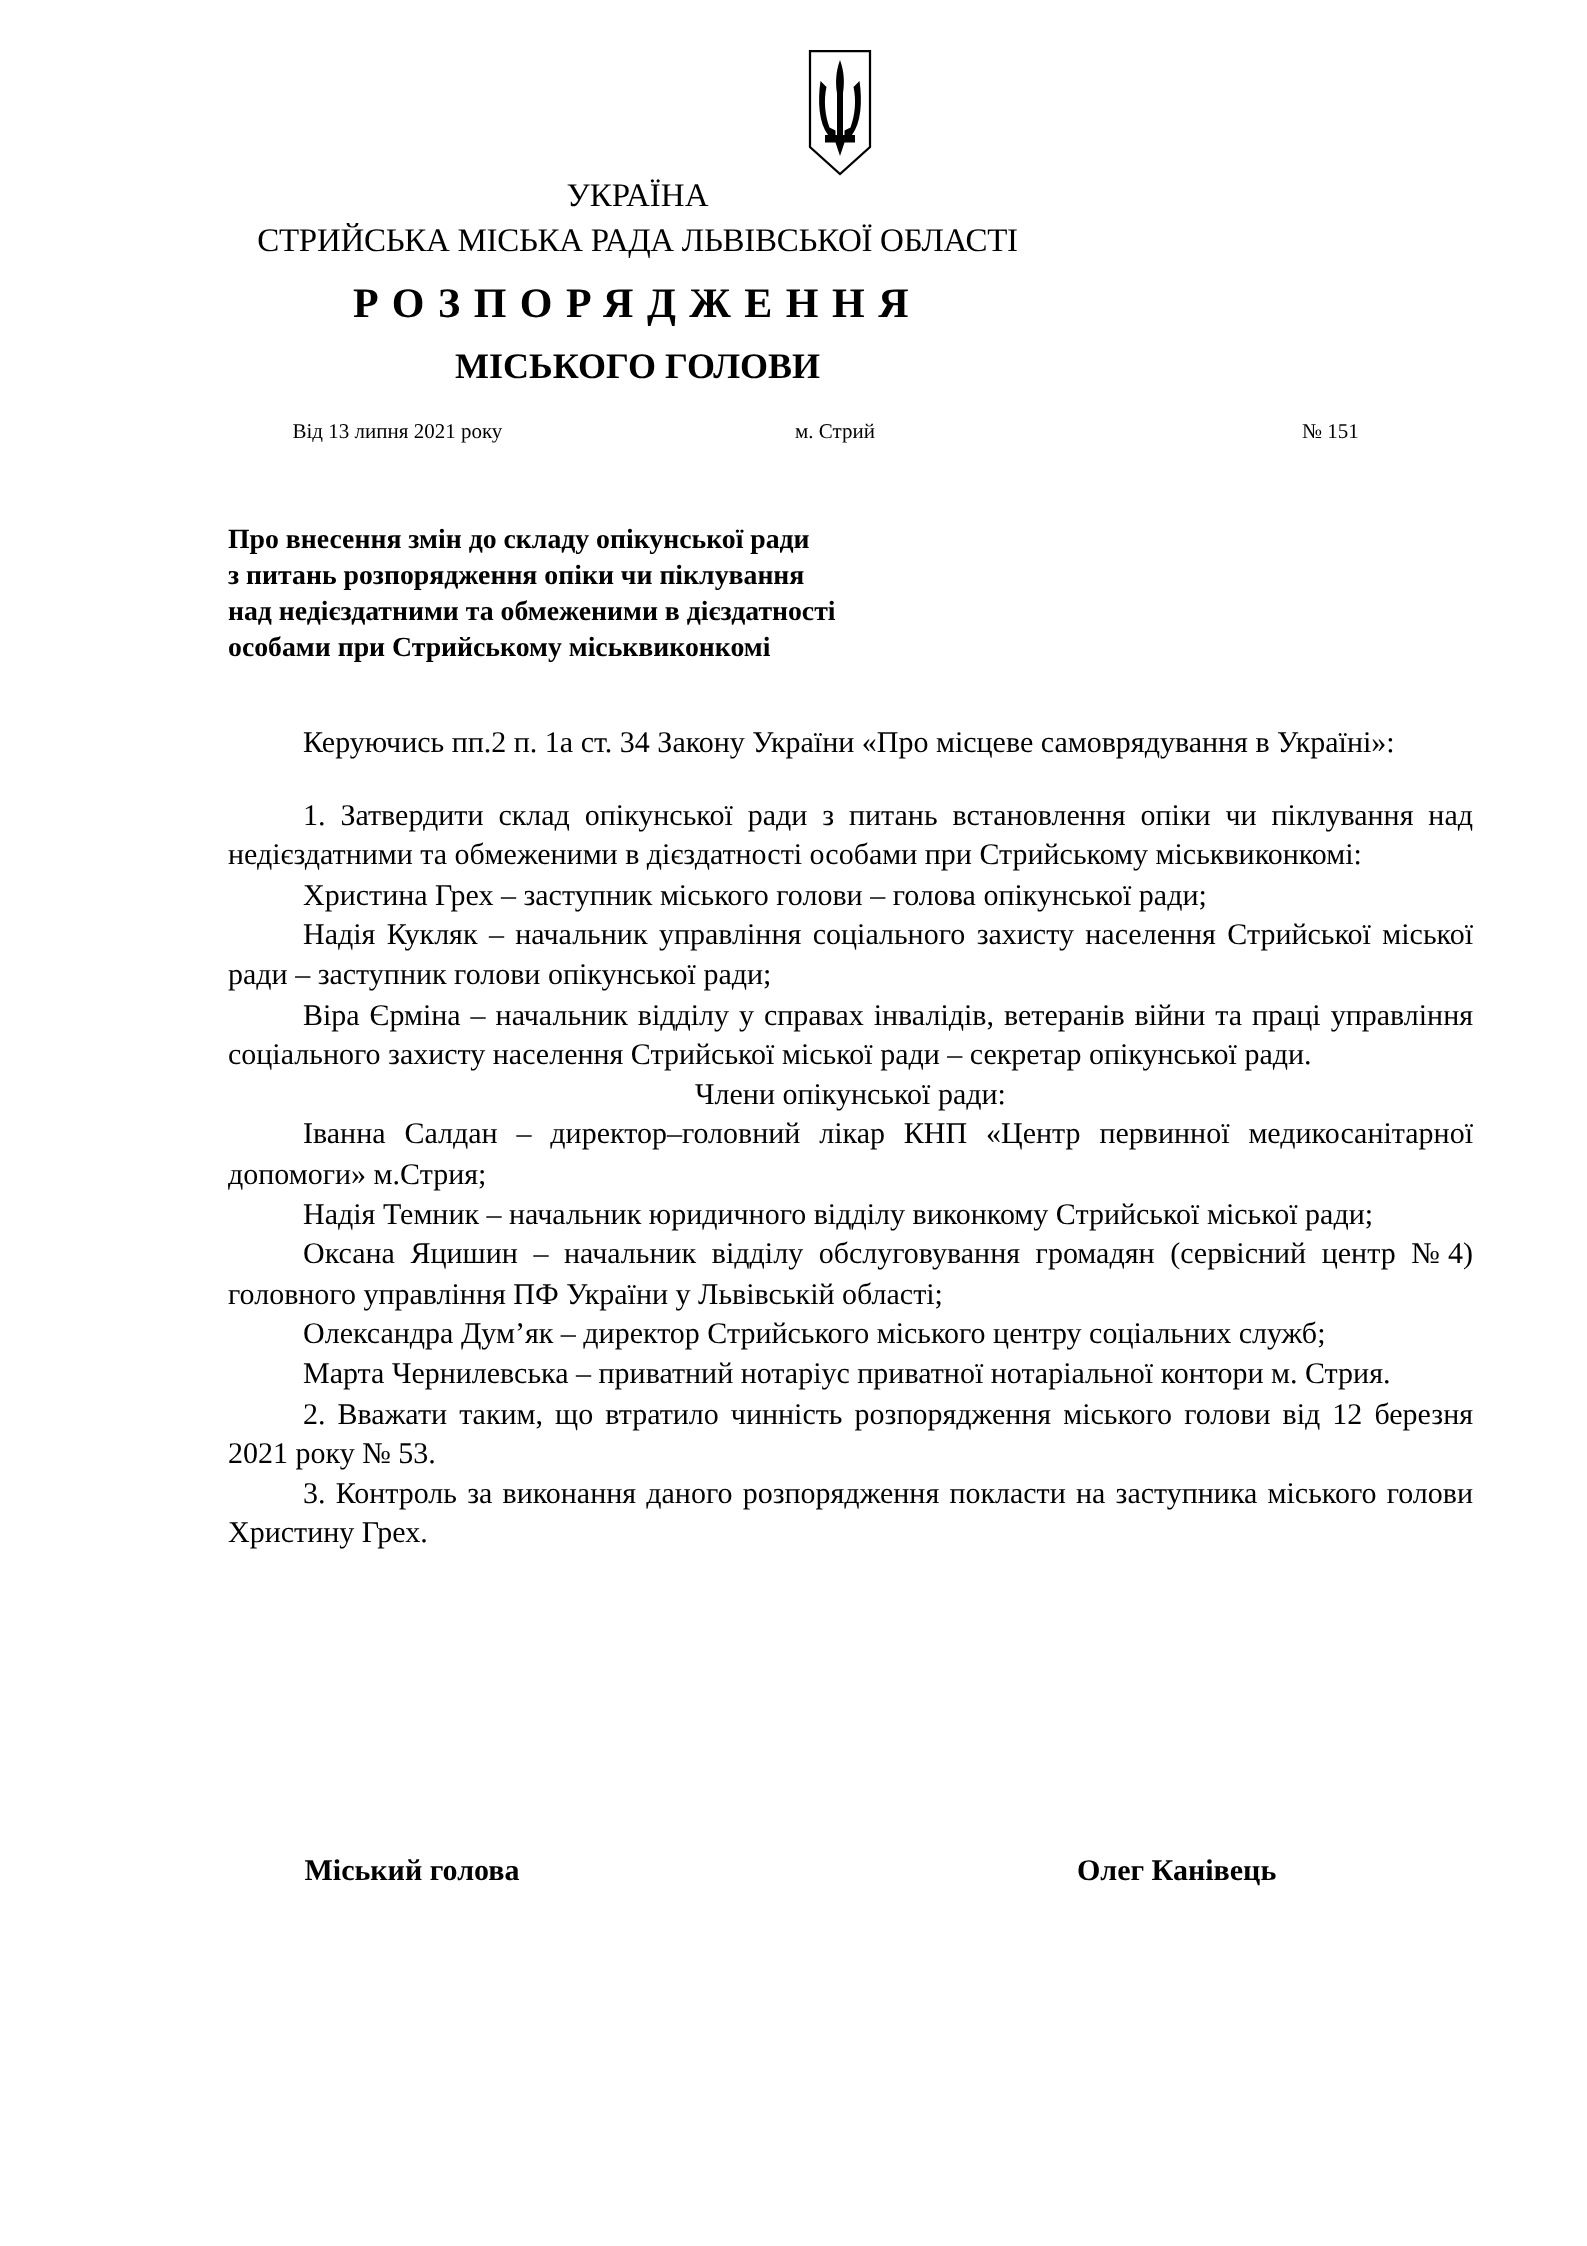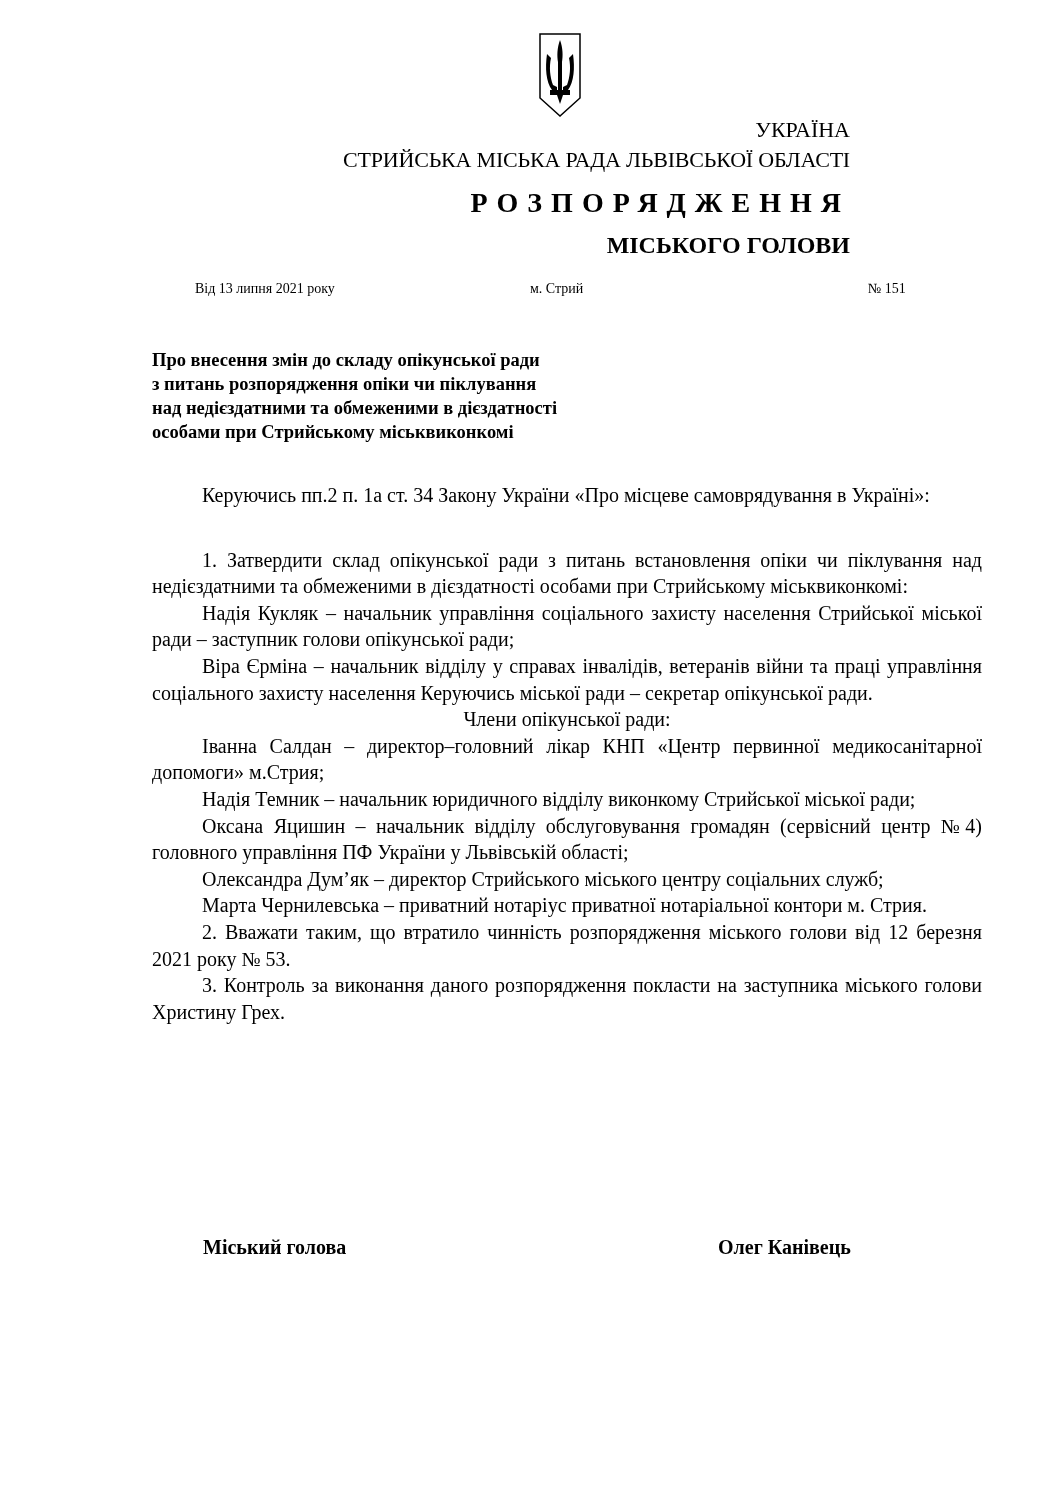--- a/index.html
+++ b/index.html
@@ -1,33 +1,33 @@
 <!DOCTYPE html>
 <html><head>
 <meta charset="utf-8">
 <style>
   html, body { margin: 0; padding: 0; background: #ffffff; }
   body { width: 1058px; height: 1497px; position: relative; overflow: hidden;
          font-family: "Liberation Serif", "DejaVu Serif", serif; color: #000; }
   .page { position: absolute; left: 0; top: 0; width: 1058px; height: 1497px; }
   .emblem { position: absolute; left: 538px; top: 32px; width: 44px; height: 86px; }
-  .center-line { position: absolute; left: 0; width: 850px; text-align: right; white-space: nowrap; }
+  .center-line { position: absolute; left: 0; width: 850px; text-align: center; white-space: nowrap; }
   .country { top: 116px; font-size: 22px; line-height: 28px; }
   .council { top: 146px; font-size: 22px; line-height: 28px; letter-spacing: -0.2px; }
   .doc-type { top: 188px; font-size: 28px; font-weight: bold; letter-spacing: 9px; line-height: 30px; }
   .doc-sub { top: 230px; font-size: 24px; font-weight: bold; line-height: 30px; }
   .meta-row { position: absolute; top: 275px; font-size: 14px; line-height: 28px; white-space: nowrap; }
   .meta-date { left: 195px; }
   .meta-place { left: 530px; }
   .meta-number { left: 868px; }
   .subject { position: absolute; left: 152px; top: 348px; font-size: 18.5px; font-weight: bold; line-height: 24px; }
   .subject div { white-space: nowrap; }
   .body { position: absolute; left: 152px; top: 482px; width: 830px; font-size: 20px; line-height: 26.6px; text-align: justify; }
   .body p { margin: 0; text-indent: 50px; }
-  .body p.gap { margin-top: 38px; }
+  .body p.gap { margin-top: 22px; }
   .body p.center { text-indent: 0; text-align: center; }
   .signature { position: absolute; top: 1234px; font-size: 20px; font-weight: bold; line-height: 26px; white-space: nowrap; }
   .sig-title { left: 203px; }
   .sig-name { left: 718px; }
 </style>
 </head>
 <body>
 
 <div class="page">
 
@@ -51,22 +51,23 @@
   <div class="subject">
     <div>Про внесення змін до  складу опікунської ради</div>
     <div>з питань розпорядження опіки чи піклування</div>
     <div>над недієздатними та обмеженими в дієздатності</div>
     <div>особами при Стрийському міськвиконкомі</div>
   </div>
 
   <div class="body">
     <p>Керуючись пп.2 п. 1а ст. 34 Закону України «Про місцеве самоврядування в Україні»:</p>
     <p class="gap">1. Затвердити склад опікунської ради з питань встановлення опіки чи піклування над недієздатними та обмеженими в дієздатності особами при Стрийському міськвиконкомі:</p>
+    <p>Христина Грех – заступник міського голови – голова опікунської ради;</p>
     <p>Надія Кукляк – начальник управління  соціального захисту населення Стрийської міської ради – заступник голови опікунської  ради;</p>
-    <p>Віра Єрміна  – начальник відділу у справах інвалідів, ветеранів війни та праці управління  соціального захисту населення Керуючись міської ради – секретар опікунської ради.</p>
+    <p>Віра Єрміна  – начальник відділу у справах інвалідів, ветеранів війни та праці управління  соціального захисту населення Стрийської міської ради – секретар опікунської ради.</p>
     <p class="center">Члени опікунської ради:</p>
     <p>Іванна Салдан – директор–головний лікар КНП «Центр  первинної медикосанітарної  допомоги» м.Стрия;</p>
     <p>Надія Темник – начальник юридичного відділу виконкому Стрийської міської ради;</p>
     <p>Оксана Яцишин – начальник відділу обслуговування громадян (сервісний центр №4)  головного управління ПФ України у Львівській області;</p>
     <p>Олександра Дум’як – директор Стрийського міського центру соціальних служб;</p>
     <p>Марта Чернилевська – приватний нотаріус приватної нотаріальної контори м. Стрия.</p>
     <p>2. Вважати таким, що втратило чинність  розпорядження міського голови від 12 березня  2021 року № 53.</p>
     <p>3. Контроль за виконання даного розпорядження покласти на заступника міського голови Христину Грех.</p>
   </div>
 

